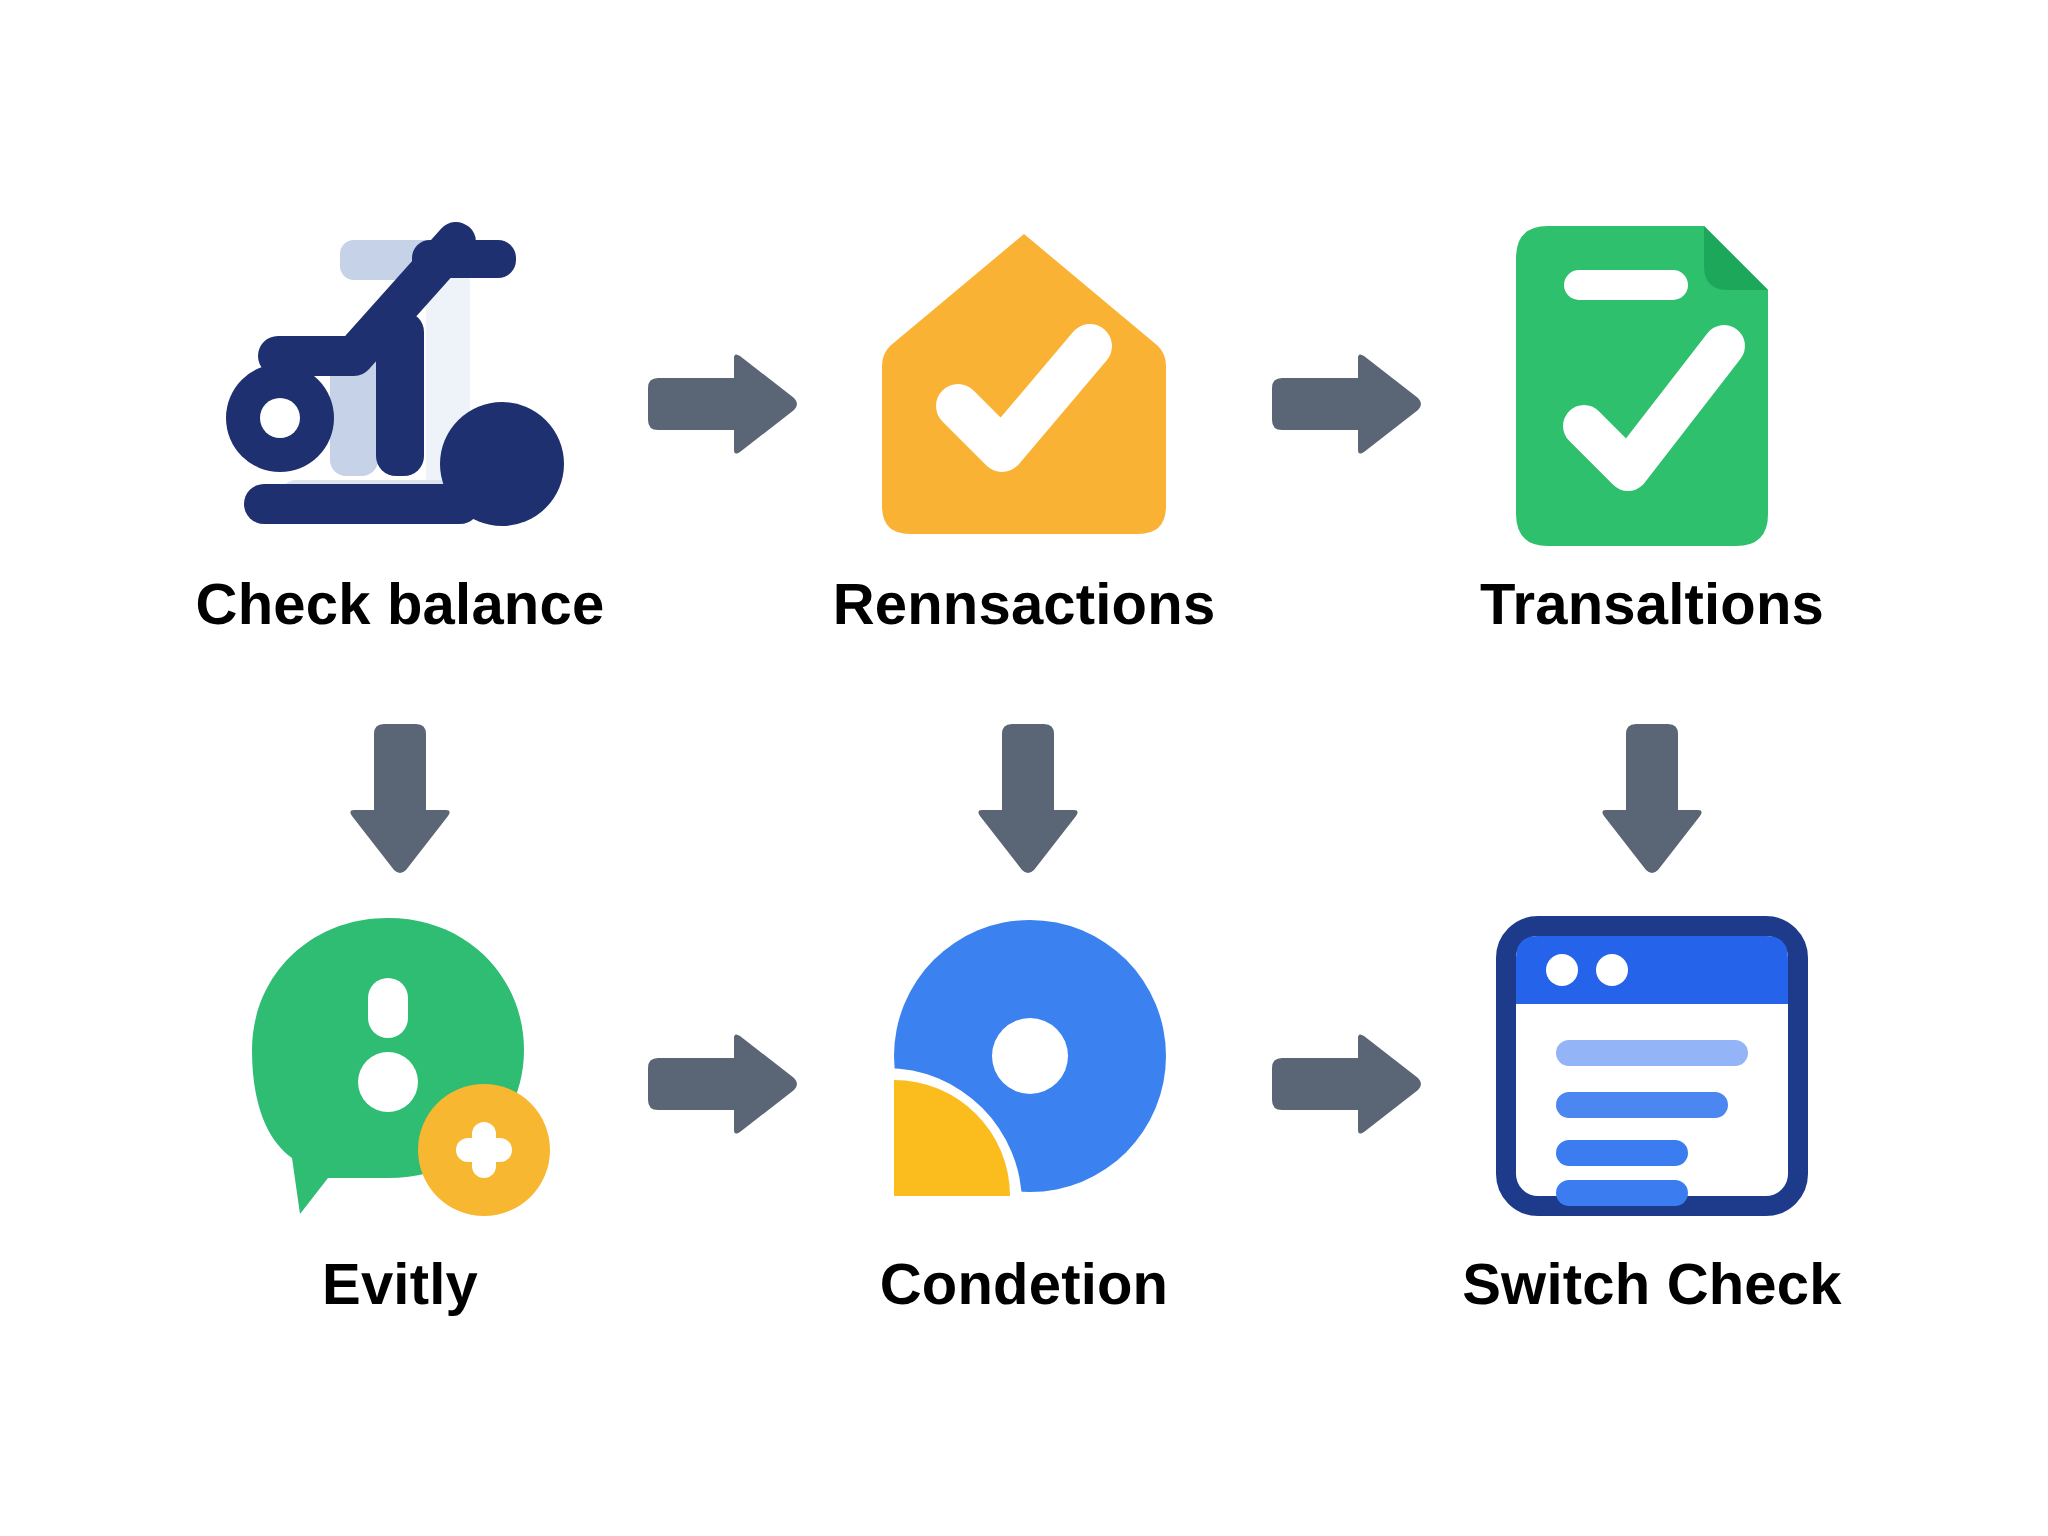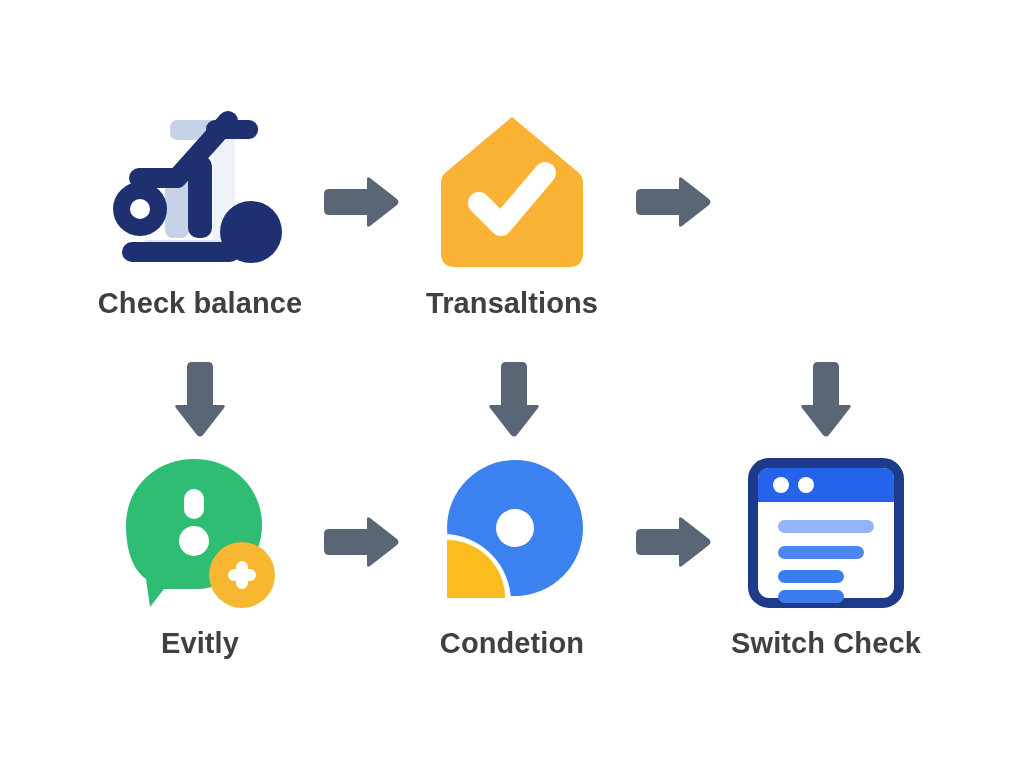--- a/index.html
+++ b/index.html
@@ -43,21 +43,21 @@
   .icon-box {
     height: 178px;
     display: flex;
     align-items: center;
     justify-content: center;
   }
 
   .step-label {
     font-size: 29px;
     font-weight: bold;
-    color: #404040;
+    color: #000000;
     letter-spacing: 0.1px;
     line-height: 1.1;
     margin-top: 6px;
     white-space: nowrap;
   }
 
   
   .arrow {
     position: absolute;
   }
@@ -107,23 +107,35 @@
     </div>
 
     <div class="step row0 col1">
       <div class="icon-box">
         <svg width="150" height="165" viewBox="0 0 150 165">
           <path d="M75 6 L142 62 Q146 66 146 72 L146 142 Q146 156 132 156
                    L18 156 Q4 156 4 142 L4 72 Q4 66 8 62 Z" fill="#f9b233"></path>
           <path d="M42 92 L64 114 L108 62" stroke="#ffffff" stroke-width="22" stroke-linecap="round" stroke-linejoin="round" fill="none"></path>
         </svg>
       </div>
+      <div class="step-label">Rennsactions</div>
+    </div>
+
+    <div class="step row0 col2">
+      <div class="icon-box">
+        <svg width="140" height="168" viewBox="0 0 140 168">
+          <path d="M18 4 L96 4 L128 36 L128 148 Q128 164 112 164
+                   L18 164 Q2 164 2 148 L2 20 Q2 4 18 4 Z" fill="#2ec06c"></path>
+          <path d="M96 4 L128 36 L108 36 Q96 36 96 24 Z" fill="#1da75a"></path>
+          <rect x="26" y="26" width="62" height="15" rx="7.5" fill="#ffffff"></rect>
+          <path d="M36 104 L58 126 L106 64" stroke="#ffffff" stroke-width="21" stroke-linecap="round" stroke-linejoin="round" fill="none"></path>
+        </svg>
+      </div>
       <div class="step-label">Transaltions</div>
     </div>
-
 
     <div class="step row1 col1">
       <div class="icon-box">
         <svg width="150" height="150" viewBox="0 0 150 150">
           <circle cx="78" cy="70" r="68" fill="#3b82f0"></circle>
           <path d="M6 76 L6 144 L74 144 A68 68 0 0 0 6 76 Z" fill="#ffffff"></path>
           <path d="M10 82 L10 140 L68 140 A58 58 0 0 0 10 82 Z" fill="#fbbc1e"></path>
           <circle cx="78" cy="70" r="19" fill="#ffffff"></circle>
         </svg>
       </div>

